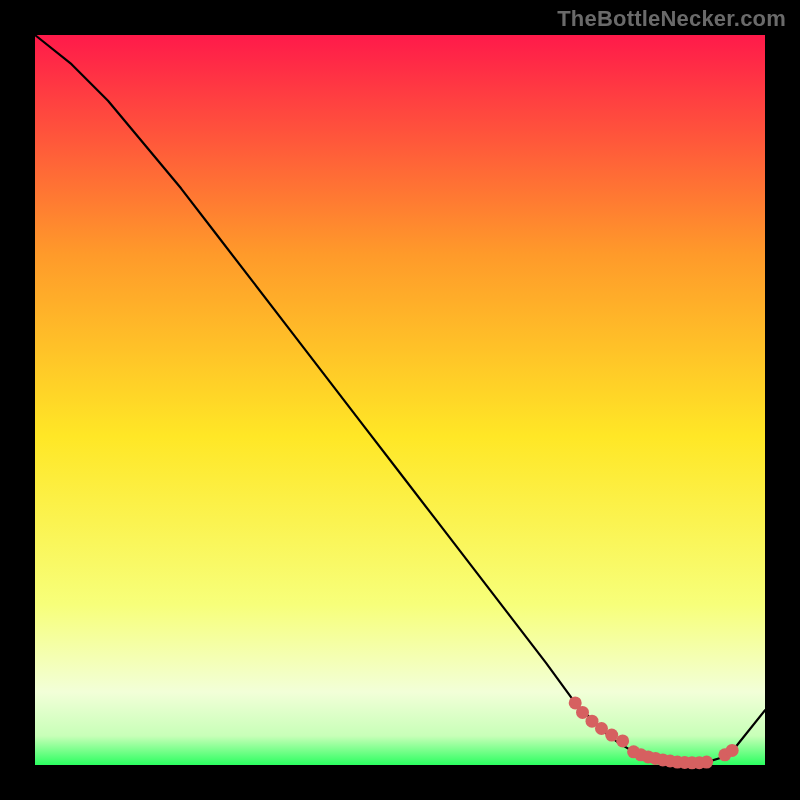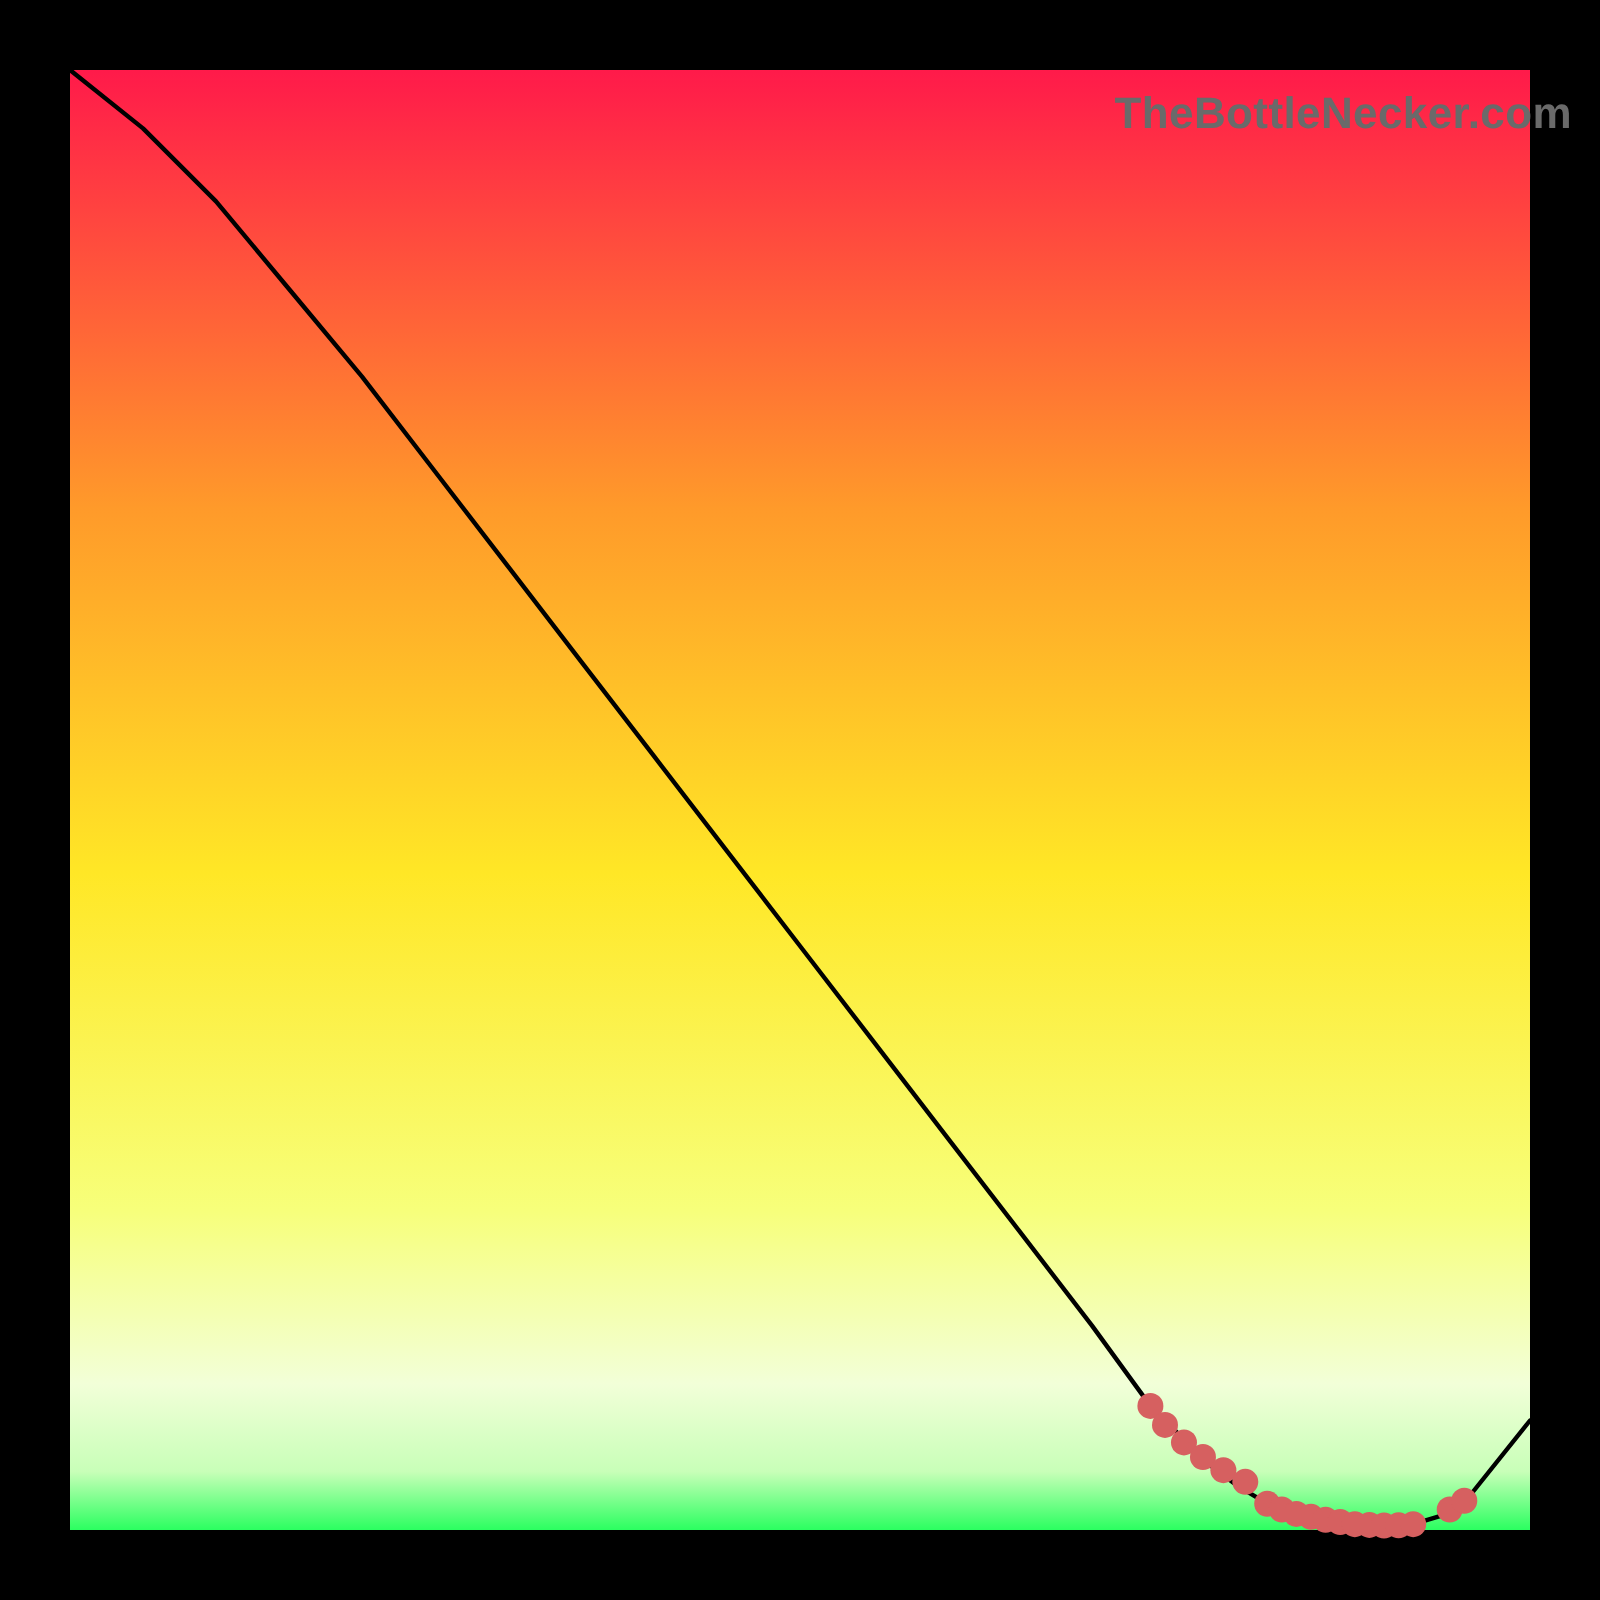--- a/index.html
+++ b/index.html
@@ -17,21 +17,20 @@
   }
   #watermark {
     position: absolute;
     top: 6px;
     right: 14px;
     font-family: Arial, Helvetica, sans-serif;
     font-size: 22px;
     font-weight: bold;
     color: #6a6a6a;
     letter-spacing: 0.2px;
-    margin-top: 38px;
   }
   svg {
     display: block;
   }
 </style>
 </head>
 <body>
 
 <div id="container">
   <svg id="chart-svg" width="800" height="800" viewBox="0 0 800 800">

